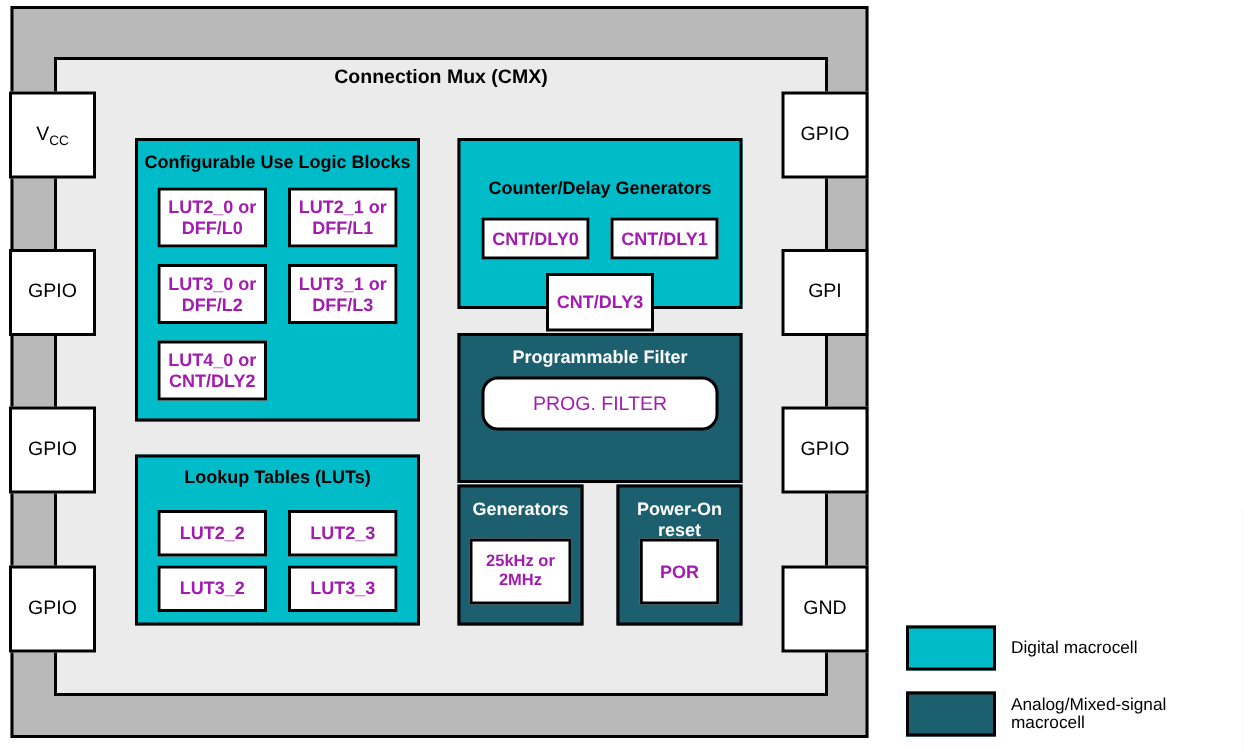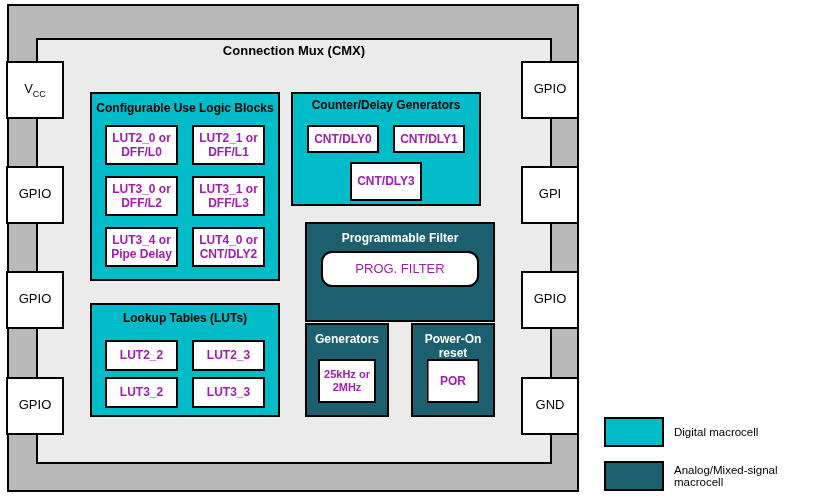--- a/index.html
+++ b/index.html
@@ -39,38 +39,38 @@
     background:#fff;border:2px solid #000;box-sizing:border-box;color:#a21caf;
     display:flex;align-items:center;justify-content:center;text-align:center;
     font-size:12px;font-weight:bold;line-height:1.2;
   }
   
   .culb{left:90px;top:92px;width:190px;height:189px;padding-top:7px;}
   .grid2{display:grid;grid-template-columns:73px 73px;column-gap:14px;justify-content:center;}
   .culb .grid2{row-gap:11px;margin-top:10px;}
   .culb .cell{height:40px;}
   
-  .cdg{left:291px;top:92px;width:190px;height:114px;padding-top:4px;}
+  .cdg{left:305px;top:92px;width:190px;height:114px;padding-top:24px;}
   .cdg-row1{display:flex;justify-content:center;gap:14px;margin-top:13px;}
   .cdg-row1 .cell{width:72px;height:28px;}
   .cdg-row2{display:flex;justify-content:center;margin-top:9px;}
   .cdg-row2 .cell{width:72px;height:39px;}
   
   .pf{left:305px;top:222px;width:190px;height:100px;padding-top:7px;}
   .pf-cell{width:158px;height:36px;margin:6px auto 0;font-weight:normal;font-size:13px;border-radius:11px;}
   
   .luts{left:90px;top:303px;width:190px;height:114px;padding-top:6px;}
   .luts .grid2{row-gap:6px;margin-top:15px;}
   .luts .cell{height:31px;}
   
   .osc{left:305px;top:323px;width:84px;height:94px;padding-top:7px;}
   .por{left:411px;top:323px;width:84px;height:94px;padding-top:7px;}
   .por .bhead{padding:0 10px;}
   .small-cell{position:absolute;top:34px;left:50%;transform:translateX(-50%);height:44px;}
-  .osc-cell{width:58px;font-size:11px;}
+  .osc-cell{width:68px;font-size:11px;}
   .por-cell{width:53px;}
   
   .legend{position:absolute;left:604px;top:417px;}
   .legend-item{display:flex;align-items:center;margin-bottom:14px;}
   .swatch{width:60px;height:30px;border:2px solid #000;box-sizing:border-box;flex:none;}
   .legend-label{margin-left:10px;font-size:11.5px;}
 </style>
 </head>
 <body>
 
@@ -106,21 +106,20 @@
     <span><span>GND</span><span class="sub"></span></span>
   </div>
 
   <div class="block digital culb">
     <div class="bhead">Configurable Use Logic Blocks</div>
     <div class="grid2">
       <div class="cell">LUT2_0 or DFF/L0</div>
       <div class="cell">LUT2_1 or DFF/L1</div>
       <div class="cell">LUT3_0 or DFF/L2</div>
       <div class="cell">LUT3_1 or DFF/L3</div>
-      <div class="cell">LUT3_4 or Pipe Delay</div>
       <div class="cell">LUT4_0 or CNT/DLY2</div>
     </div>
   </div>
 
   <div class="block digital cdg">
     <div class="bhead">Counter/Delay Generators</div>
     <div class="cdg-row1">
       <div class="cell">CNT/DLY0</div>
       <div class="cell">CNT/DLY1</div>
     </div>

